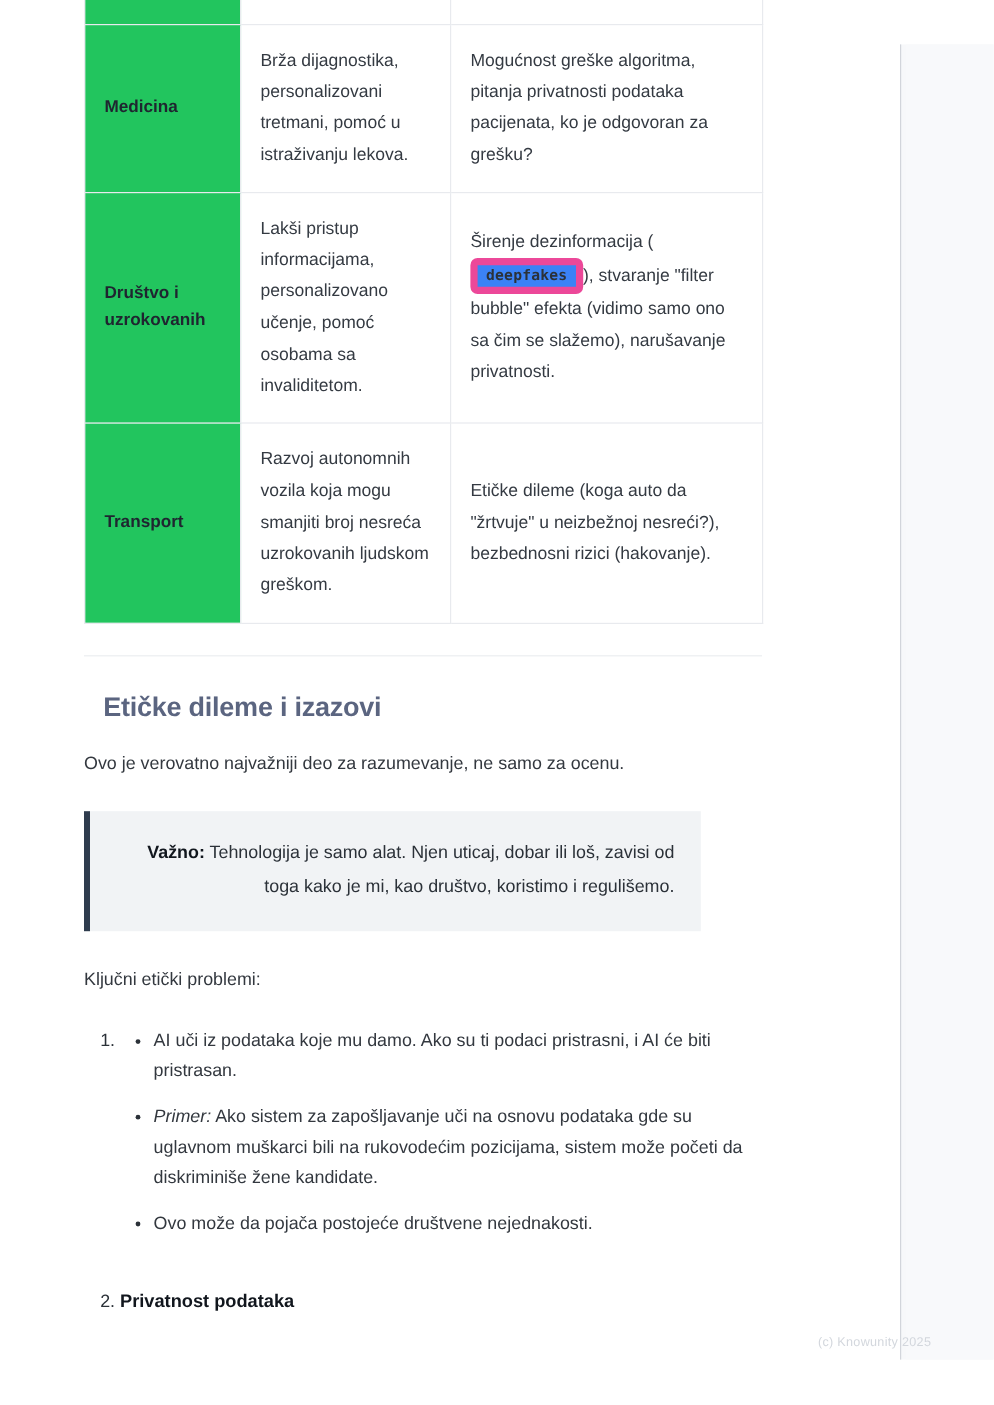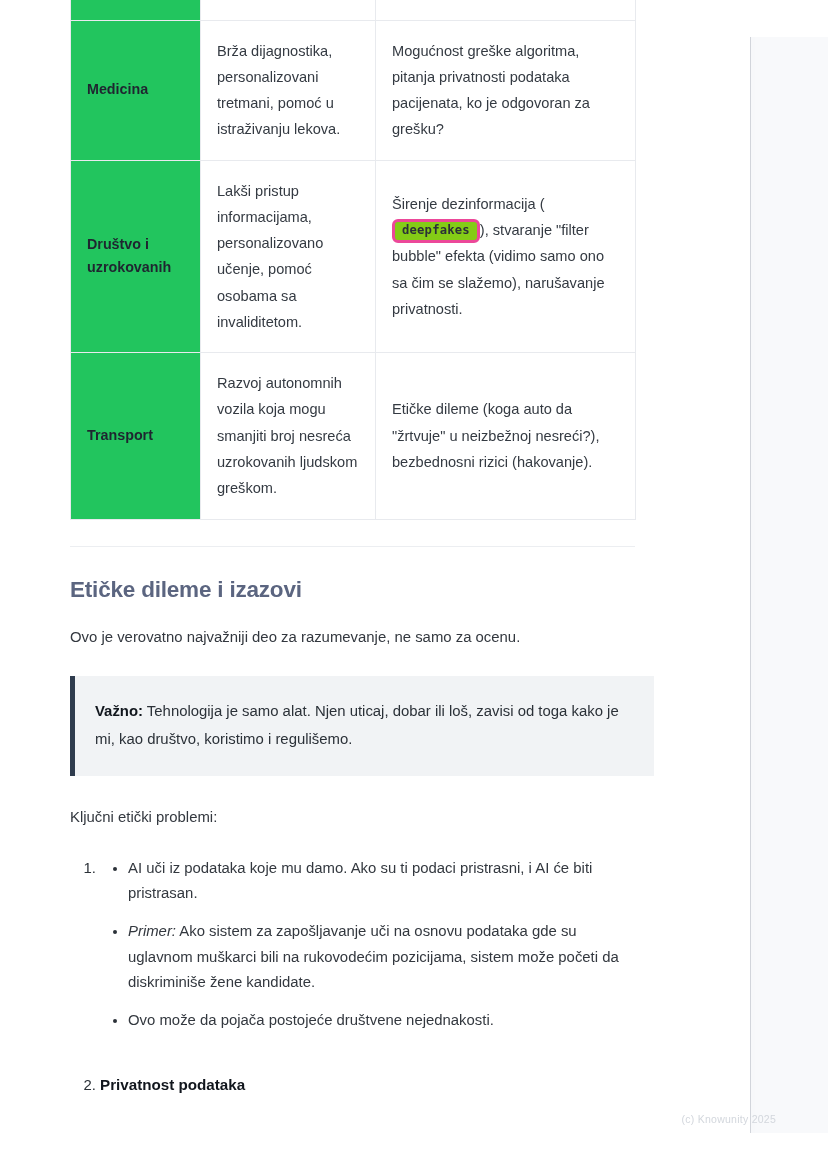--- a/index.html
+++ b/index.html
@@ -66,60 +66,61 @@
   }
   .tbl td.pro   { background: #ffffff; }
   .tbl td.con   { background: #ffffff; }
 
   .code-chip {
     display: inline-block;
     font-family: "DejaVu Sans Mono", "Liberation Mono", monospace;
     font-size: 12.2px;
     font-weight: 700;
     letter-spacing: .2px;
-    background: #84cc16;
-    border: 3px solid #ec4899;
+    background: #3b82f6;
+    border: 6px solid #ec4899;
     border-radius: 6px;
     padding: 1px 7px 2px;
     color: #2b3138;
     line-height: 1.2;
     vertical-align: 1px;
   }
 
   
   .rule {
     border: 0;
     border-top: 1px solid #eceef1;
     margin: 26px 0 0 0;
     width: 565px;
   }
 
   
   .h2 {
-    margin: 30px 0 0 0;
+    margin: 30px 0 0 16px;
     font-size: 22.5px;
     font-weight: 700;
     letter-spacing: -.2px;
     color: #5b6580;
   }
 
   .para {
     margin: 22px 0 0 0;
     font-size: 14.9px;
     line-height: 1.62;
     color: #33383f;
   }
 
   
   .callout {
     margin: 27px 0 0 0;
     background: #f1f3f5;
     border-left: 5px solid #2f3c4e;
     padding: 21px 22px 22px 20px;
-    width: 584px;
+    width: 514px;
+    text-align: right;
   }
   .callout p {
     margin: 0;
     font-size: 14.9px;
     line-height: 1.92;
     color: #2b3138;
   }
   .callout b { font-weight: 700; color: #11161d; }
 
   

